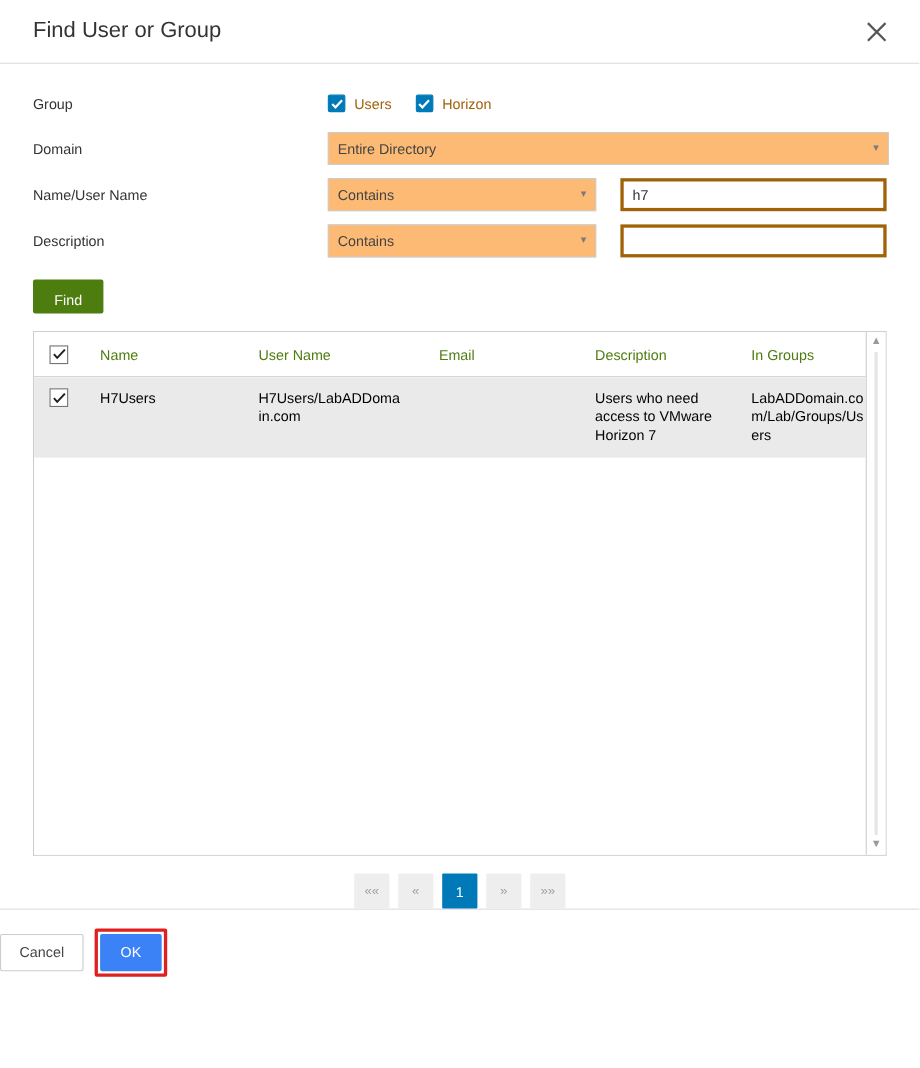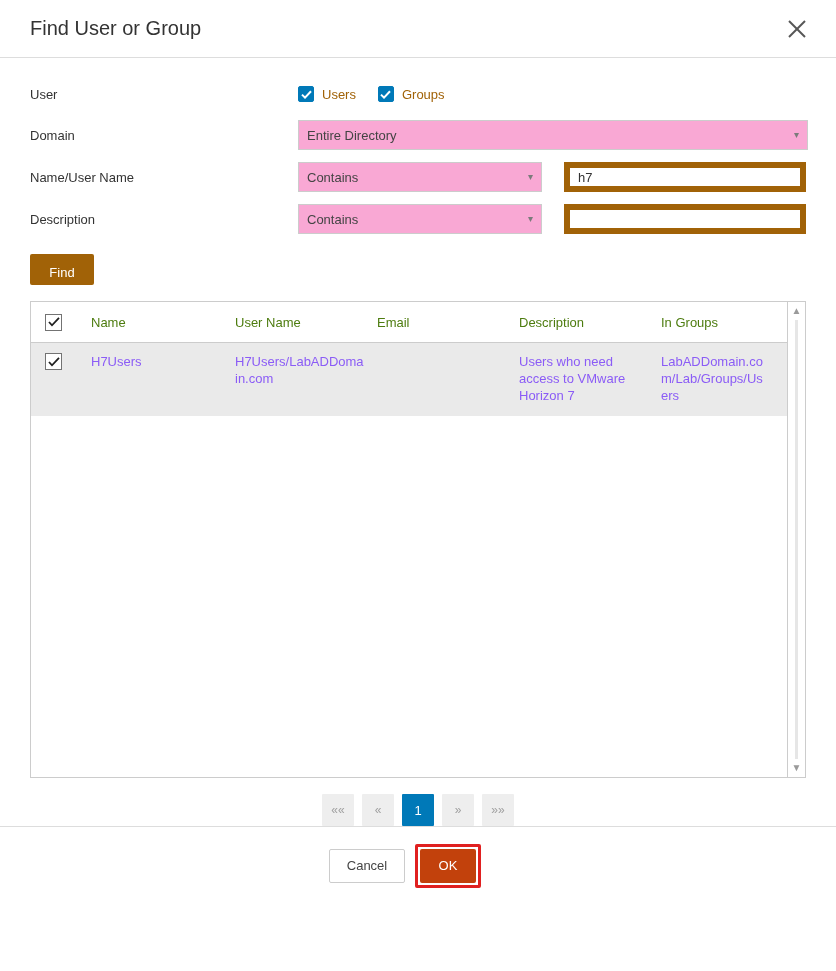--- a/index.html
+++ b/index.html
@@ -90,21 +90,21 @@
     display: flex;
     align-items: center;
     justify-content: center;
   }
   .cbox svg { display: block; }
   .cbox-label { font-size: 13px; color: #a16207; }
 
   select.ui-select, .ui-select {
     height: 30px;
     border: 1px solid #cccccc;
-    background: #f9a8d4;
+    background: #fdba74;
     font-family: "Liberation Sans", sans-serif;
     font-size: 13px;
     color: #444444;
     padding: 0 8px;
     box-sizing: border-box;
     -webkit-appearance: none;
     appearance: none;
     border-radius: 0;
     position: relative;
     display: flex;
@@ -122,36 +122,36 @@
     pointer-events: none;
     color: #7b7b7b;
     font-size: 10px;
     line-height: 1;
   }
   .sel-domain { width: 510px; }
   .sel-op     { width: 244px; }
   .txt-input {
     height: 30px;
     width: 244px;
-    border: 6px solid #a16207;
+    border: 3px solid #a16207;
     background: #ffffff;
     font-family: "Liberation Sans", sans-serif;
     font-size: 13px;
     color: #333333;
     padding: 0 8px;
     box-sizing: border-box;
     border-radius: 0;
     outline: none;
   }
   .spacer-12 { width: 22px; min-width: 22px; }
 
   .find-btn {
     margin-top: 8px;
     margin-bottom: 16px;
-    background: #a16207;
+    background: #4d7c0f;
     color: #ffffff;
     border: none;
     height: 31px;
     min-width: 64px;
     padding: 11px 16px;
     font-size: 13px;
     font-family: "Liberation Sans", sans-serif;
     cursor: pointer;
     border-radius: 2px;
   }
@@ -190,21 +190,21 @@
     width: 60px;
     min-width: 60px;
     display: flex;
     align-items: flex-start;
     padding-left: 14px;
     box-sizing: border-box;
   }
   .res-head .col-check { align-items: center; }
   .col-name   { width: 144px; min-width: 144px; }
   .col-user   { width: 142px; min-width: 142px; }
-  .col-email  { width: 142px; min-width: 142px; }
+  .col-email  { width: 142px; min-width: 142px; margin-left: 22px; }
   .col-desc   { width: 142px; min-width: 142px; }
   .col-folder { width: 120px; min-width: 120px; }
 
   .cbox-dark {
     width: 17px;
     height: 17px;
     border: 1px solid #737373;
     background: #ffffff;
     box-sizing: border-box;
     display: flex;
@@ -221,21 +221,21 @@
   }
   .res-row {
     display: flex;
     background: #eaeaea;
     padding: 10px 0 12px 0;
     align-items: flex-start;
     cursor: pointer;
   }
   .res-row .cell {
     font-size: 13px;
-    color: #8b5cf6;
+    color: #000000;
     line-height: 17px;
     padding-right: 12px;
     box-sizing: border-box;
     word-wrap: break-word;
     overflow-wrap: break-word;
   }
   .res-scrollbar {
     width: 18px;
     min-width: 18px;
     border-left: 1px solid #cccccc;
@@ -292,21 +292,21 @@
     font-size: 13px;
   }
 
   
   .dlg-footer {
     height: 78px;
     min-height: 78px;
     border-top: 1px solid #dddddd;
     display: flex;
     align-items: center;
-    justify-content: center;
+    justify-content: flex-start;
     padding: 0 26px 0 0;
     box-sizing: border-box;
     gap: 10px;
   }
   .btn-cancel {
     min-width: 76px;
     height: 34px;
     background: #ffffff;
     border: 1px solid #cccccc;
     color: #444444;
@@ -318,21 +318,21 @@
   }
   .ok-highlight {
     border: 3px solid #e02020;
     padding: 2px;
     display: inline-flex;
     border-radius: 2px;
   }
   .btn-ok {
     min-width: 56px;
     height: 34px;
-    background: #c2410c;
+    background: #3b82f6;
     border: none;
     color: #ffffff;
     font-size: 13px;
     font-family: "Liberation Sans", sans-serif;
     cursor: pointer;
     border-radius: 2px;
     padding: 0 18px;
   }
 </style>
 </head>
@@ -347,37 +347,37 @@
         <line x1="3" y1="3" x2="19" y2="19" stroke="#565656" stroke-width="2"></line>
         <line x1="19" y1="3" x2="3" y2="19" stroke="#565656" stroke-width="2"></line>
       </svg>
     </div>
   </div>
 
   <div class="dlg-body">
 
     
     <div class="form-row">
-      <div class="form-label">User</div>
+      <div class="form-label">Group</div>
       <div class="checkbox-group">
         <div class="cbox-wrap">
           <span class="cbox">
             <svg width="11" height="9" viewBox="0 0 11 9" aria-hidden="true">
               <polyline points="1,4.6 4,7.6 10,1.2" fill="none" stroke="#ffffff" stroke-width="2"></polyline>
             </svg>
           </span>
           <span class="cbox-label">Users</span>
         </div>
         <div class="cbox-wrap">
           <span class="cbox">
             <svg width="11" height="9" viewBox="0 0 11 9" aria-hidden="true">
               <polyline points="1,4.6 4,7.6 10,1.2" fill="none" stroke="#ffffff" stroke-width="2"></polyline>
             </svg>
           </span>
-          <span class="cbox-label">Groups</span>
+          <span class="cbox-label">Horizon</span>
         </div>
       </div>
     </div>
 
     
     <div class="form-row">
       <div class="form-label">Domain</div>
       <div class="select-wrap">
         <div class="ui-select sel-domain">Entire Directory</div>
         <span class="chev">▾</span>

